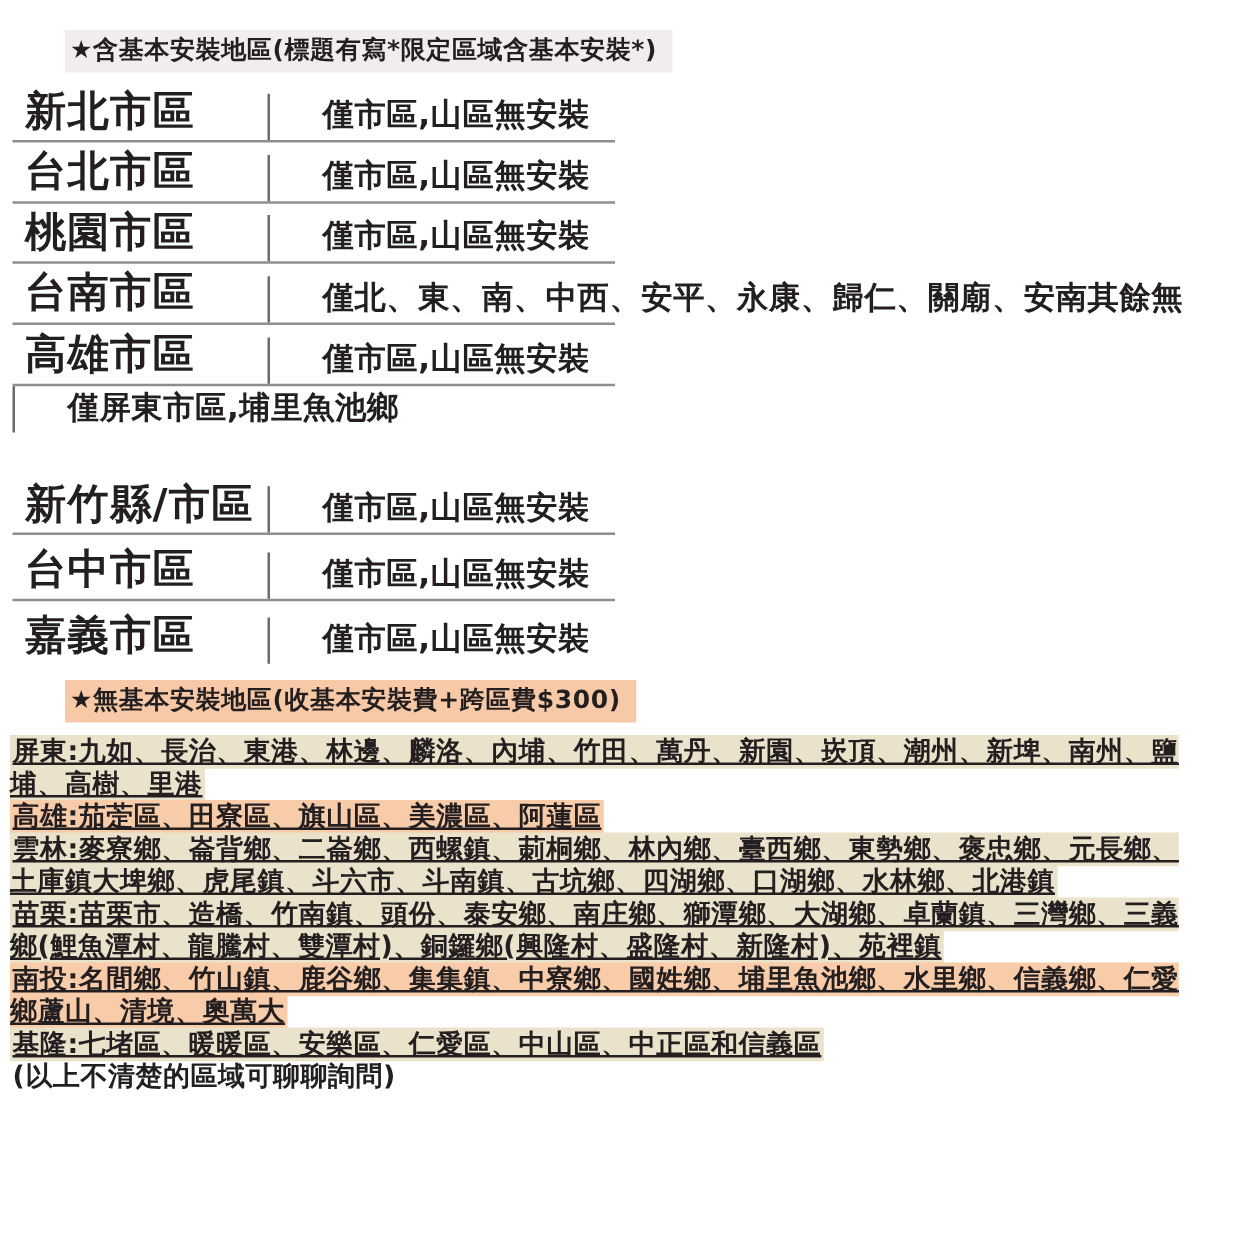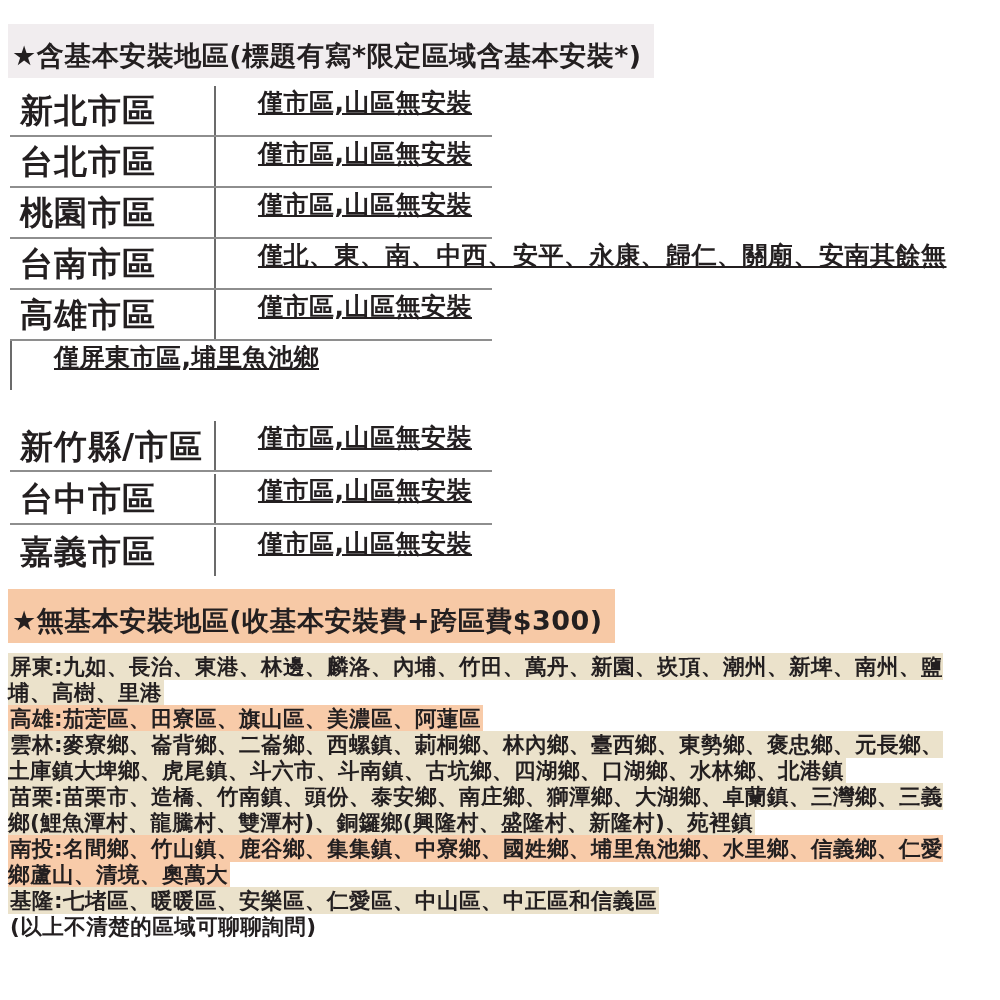--- a/index.html
+++ b/index.html
@@ -7,49 +7,49 @@
   body{
     width:1000px;height:1000px;background:#ffffff;overflow:hidden;
     font-family:"DejaVu Sans","Liberation Sans",sans-serif;
     font-weight:bold;color:#231f20;
     -webkit-font-smoothing:antialiased;
   }
   .page{box-sizing:border-box;width:1000px;height:1000px;padding:24px 0 0 8px;}
 
   
   .sec-header{
-    display:inline-block;font-size:27px;line-height:1.18;
-    padding:16px 12px 6px 4px;letter-spacing:0.5px;
+    display:inline-block;font-size:20px;line-height:1.18;
+    padding:4px 12px 6px 4px;letter-spacing:0.5px;margin-left:44px;
   }
   .sec1-header{background:#f1edef;}
   .sec2-header{background:#eae1ca;}
   .sec3-header{background:#f7c9a6;}
 
   
   .region-table{width:482px;margin:8px 0 0 2px;}
   .t-row{display:flex;align-items:flex-end;border-bottom:2px solid #8e8e8e;}
   .t-row:last-child{border-bottom:none;}
   .cell-region{
     flex:none;width:204px;box-sizing:border-box;
     font-size:33px;letter-spacing:1px;line-height:1.2;
     padding:3px 0 4px 10px;display:flex;align-items:center;
   }
   .cell-detail{
     flex:none;border-left:2px solid #6b6b6b;
-    padding:0 0 16px 42px;font-size:25px;letter-spacing:0.5px;
-    white-space:nowrap;display:flex;align-items:center;text-decoration:underline;
+    padding:0 0 4px 42px;font-size:25px;letter-spacing:0.5px;
+    white-space:nowrap;display:flex;align-items:center;
   }
   .tall .cell-region{padding:7px 0 4px 10px;}
   .gap-after-table1{height:22px;}
   .gap-after-table2{height:13px;}
 
   
   .area-lines{margin-top:11px;width:952px;font-size:21.5px;line-height:26px;letter-spacing:0.5px;}
   .area-line{margin:0;}
-  mark{color:inherit;padding:1px 2px;}
+  mark{color:inherit;padding:1px 2px;text-decoration:underline;}
   .hl-beige{background:#ebe2cb;}
   .hl-orange{background:#f8cba9;}
   .hl-none{background:transparent;padding:1px 2px;}
 </style>
 </head>
 <body>
 
 <div class="page">
 
   <section>

